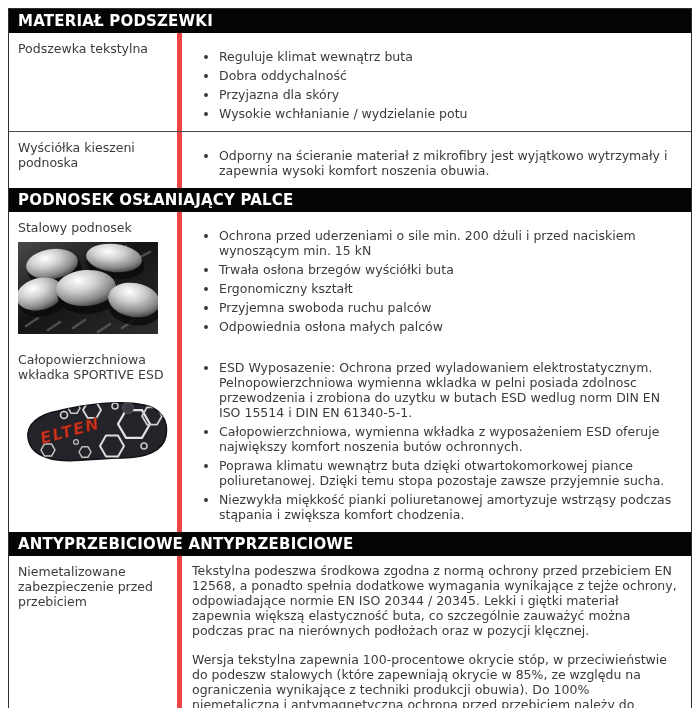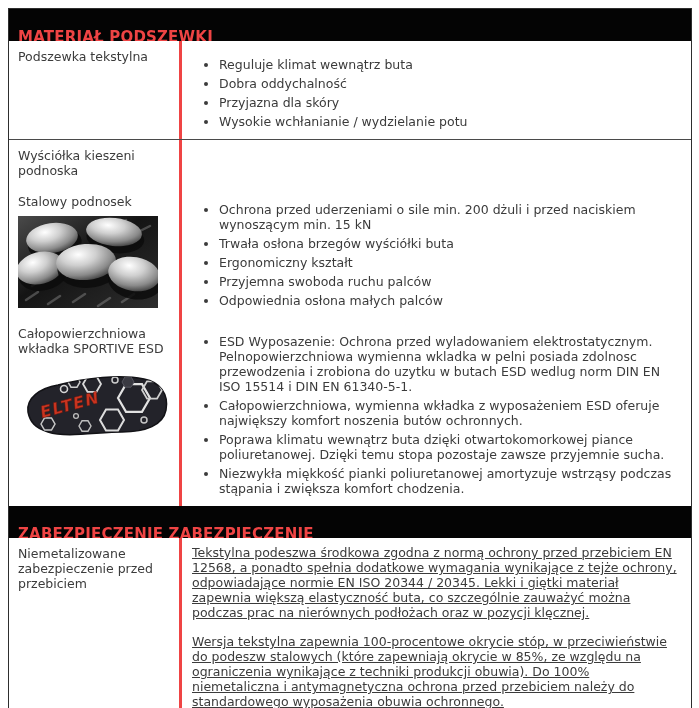--- a/index.html
+++ b/index.html
@@ -7,36 +7,36 @@
   body {
     width: 699px; height: 708px; position: relative; overflow: hidden;
     font-family: "DejaVu Sans", "Liberation Sans", sans-serif;
     color: #3b3b3b;
   }
   .spec-table {
     position: absolute; left: 8px; top: 8px; width: 684px;
     border: 1px solid #2e2e2e; background: #ffffff;
   }
   .sec-header {
-    background: #040404; color: #ef4444;
+    background: #040404; color: #ffffff;
     height: 24px; line-height: 24px;
     font-size: 15px; font-weight: bold; letter-spacing: 0.2px;
-    padding: 16px 9px; white-space: nowrap; overflow: hidden;
+    padding: 0 9px; white-space: nowrap; overflow: hidden;
   }
   .row { display: flex; font-size: 12.5px; line-height: 15px; }
   .row.bordered { border-top: 1px solid #4a4a4a; }
   .cell-label {
     width: 173px; flex: 0 0 173px;
-    border-right: 3px solid #ef4444;
+    border-right: 5px solid #ef4444;
     padding: 8px 6px 8px 9px;
   }
   .cell-body { flex: 1 1 auto; padding: 7px 12px 6px 10px; }
   ul.bullets { list-style: disc; margin: 9px 0 0 0; padding-left: 27px; }
   ul.bullets li { margin-bottom: 4px; }
-  p.para { margin: 0 0 14px 0; text-decoration: underline; }
+  p.para { margin: 0 0 14px 0; }
   p.para:last-child { margin-bottom: 0; }
   .h-a { min-height: 86px; }
   .h-b { min-height: 44px; }
   .h-c { min-height: 116px; }
   .h-d { min-height: 169px; }
   .h-e { min-height: 172px; }
   .label-text { display: block; }
   .img-wrap { margin-top: 7px; }
   svg { display: block; }
 </style>
@@ -58,22 +58,30 @@
         <li>Dobra oddychalność</li>
         <li>Przyjazna dla skóry</li>
         <li>Wysokie wchłanianie / wydzielanie potu</li>
       </ul>
     </div>
   </div>
   <div class="row bordered h-b">
     <div class="cell-label">
       <span class="label-text">Wyściółka kieszeni podnoska</span>
     </div>
+    <div class="cell-body">
+      <ul class="bullets">
+        <li>Odporny na ścieranie materiał z mikrofibry jest wyjątkowo wytrzymały i zapewnia wysoki komfort noszenia obuwia.</li>
+      </ul>
+    </div>
   </div>
 
+  <div class="sec-header">
+    <span>PODNOSEK OSŁANIAJĄCY PALCE</span>
+  </div>
   <div class="row h-c">
     <div class="cell-label">
       <span class="label-text">Stalowy podnosek</span>
       <div class="img-wrap">
         <svg width="140" height="92" viewBox="0 0 140 92">
           <defs>
             <radialGradient id="domeG" cx="38%" cy="28%" r="85%">
               <stop offset="0%" stop-color="#ffffff"></stop>
               <stop offset="35%" stop-color="#cfcfcf"></stop>
               <stop offset="68%" stop-color="#8a8a8a"></stop>
@@ -156,21 +164,21 @@
       <ul class="bullets">
         <li>ESD Wyposazenie: Ochrona przed wyladowaniem elektrostatycznym. Pelnopowierzchniowa wymienna wkladka w pelni posiada zdolnosc przewodzenia i zrobiona do uzytku w butach ESD wedlug norm DIN EN ISO 15514 i DIN EN 61340-5-1.</li>
         <li>Całopowierzchniowa, wymienna wkładka z wyposażeniem ESD oferuje największy komfort noszenia butów ochronnych.</li>
         <li>Poprawa klimatu wewnątrz buta dzięki otwartokomorkowej piance poliuretanowej. Dzięki temu stopa pozostaje zawsze przyjemnie sucha.</li>
         <li>Niezwykła miękkość pianki poliuretanowej amortyzuje wstrząsy podczas stąpania i zwiększa komfort chodzenia.</li>
       </ul>
     </div>
   </div>
 
   <div class="sec-header">
-    <span>ZABEZPIECZENIE ZABEZPIECZENIE</span>
+    <span>ANTYPRZEBICIOWE ANTYPRZEBICIOWE</span>
   </div>
   <div class="row h-e">
     <div class="cell-label">
       <span class="label-text">Niemetalizowane zabezpieczenie przed przebiciem</span>
     </div>
     <div class="cell-body">
       <p class="para">Tekstylna podeszwa środkowa zgodna z normą ochrony przed przebiciem EN 12568, a ponadto spełnia dodatkowe wymagania wynikające z tejże ochrony, odpowiadające normie EN ISO 20344 / 20345. Lekki i giętki materiał zapewnia większą elastyczność buta, co szczególnie zauważyć można podczas prac na nierównych podłożach oraz w pozycji klęcznej.</p>
       <p class="para">Wersja tekstylna zapewnia 100-procentowe okrycie stóp, w przeciwieństwie do podeszw stalowych (które zapewniają okrycie w 85%, ze względu na ograniczenia wynikające z techniki produkcji obuwia). Do 100% niemetaliczna i antymagnetyczna ochrona przed przebiciem należy do standardowego wyposażenia obuwia ochronnego.</p>
     </div>
   </div>

